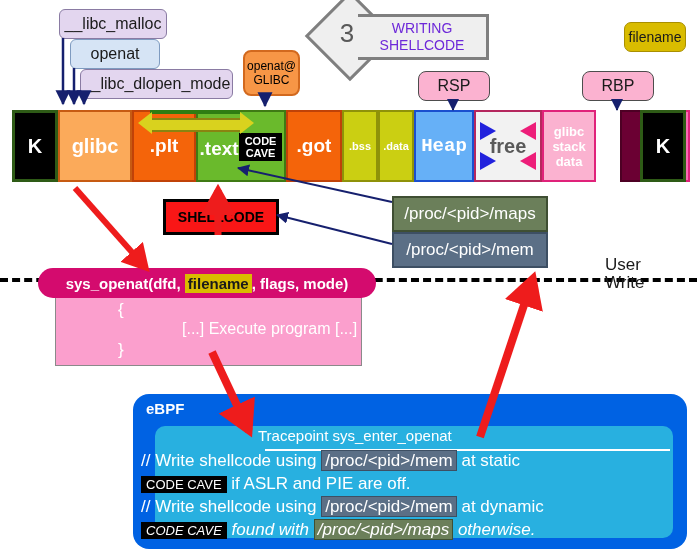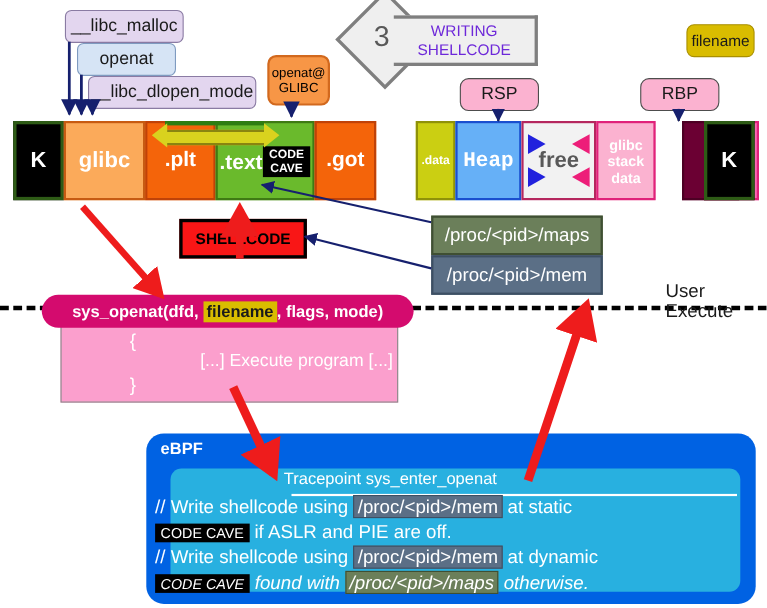--- a/index.html
+++ b/index.html
@@ -153,20 +153,21 @@
   <div class="seg ctr" id="seg-glibc">glibc</div>
   <div class="seg ctr" id="seg-plt">.plt</div>
   <div class="seg ctr" id="seg-text">
      <span class="lbl">.text</span>
      <span id="code-cave">
         <span>CODE</span><br>
         <span>CAVE</span>
      </span>
   </div>
   <div class="seg ctr" id="seg-got">.got</div>
+  <div class="seg ctr" id="seg-bss">.bss</div>
   <div class="seg ctr" id="seg-data">.data</div>
   <div class="seg ctr" id="seg-heap">Heap</div>
   <div class="seg ctr" id="seg-free">
      <span>free</span>
      <span class="farrow fa-blue" style="left:4px;top:10px;"></span>
      <span class="farrow fa-blue" style="left:4px;top:40px;"></span>
      <span class="farrow fa-pink" style="right:4px;top:10px;"></span>
      <span class="farrow fa-pink" style="right:4px;top:40px;"></span>
   </div>
   <div class="seg ctr" id="seg-stack">
@@ -187,21 +188,21 @@
     <div class="hr"></div>
 </div>
 
 <div class="abs ctr" id="shellcode-box">SHELLCODE</div>
 
 <div class="abs ctr procbox" id="proc-maps">/proc/&lt;pid&gt;/maps</div>
 <div class="abs ctr procbox" id="proc-mem">/proc/&lt;pid&gt;/mem</div>
 
 <div class="abs" id="divider"></div>
 <div class="abs" id="user-label">User</div>
-<div class="abs" id="kernel-label">Execute</div>
+<div class="abs" id="kernel-label">Write</div>
 
 <div class="abs" id="sys-body"></div>
 <div class="abs ctr" id="sys-pill">
   <span><span>sys_openat(dfd, </span><span style="background:#d9bc00;color:#1a1a1a;padding:1px 3px;">filename</span><span>, flags, mode)</span></span>
 </div>
 <div class="abs" id="sys-brace-open">{</div>
 <div class="abs" id="sys-exec">[...] Execute program [...]</div>
 <div class="abs" id="sys-brace-close">}</div>
 
 <div class="abs" id="ebpf-box"></div>

